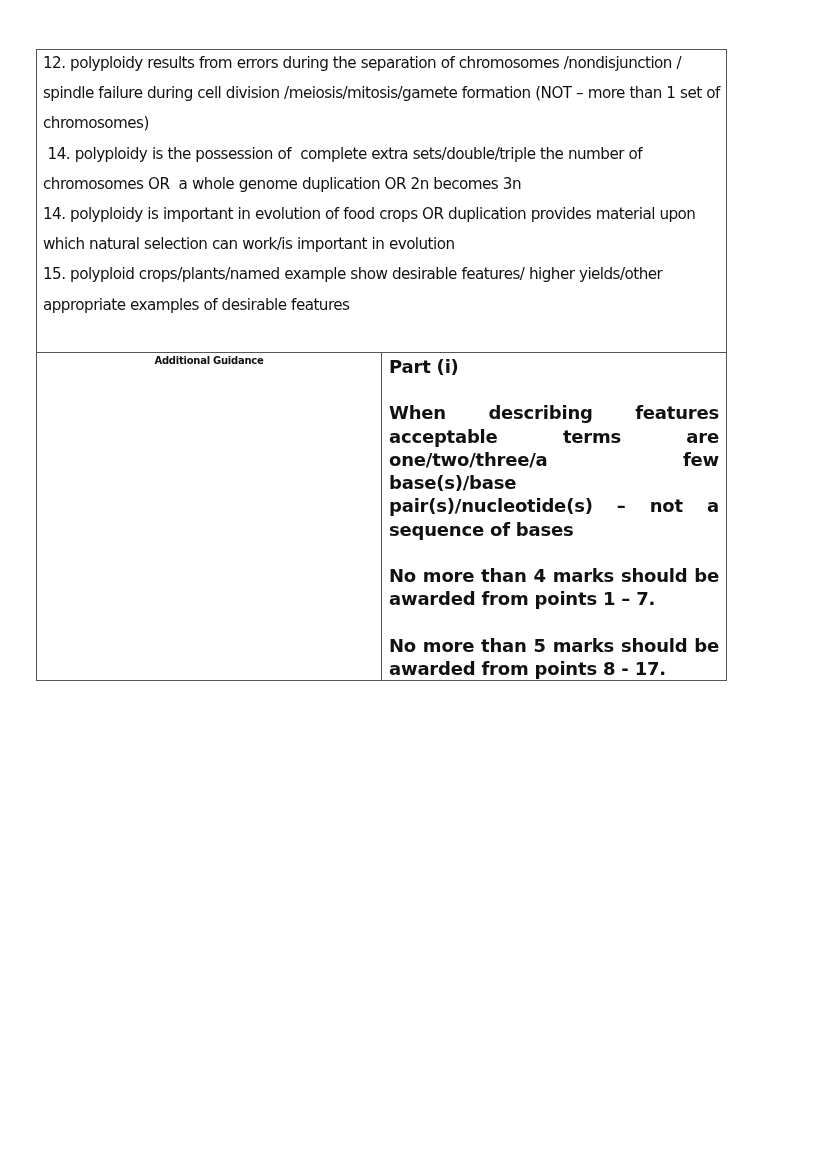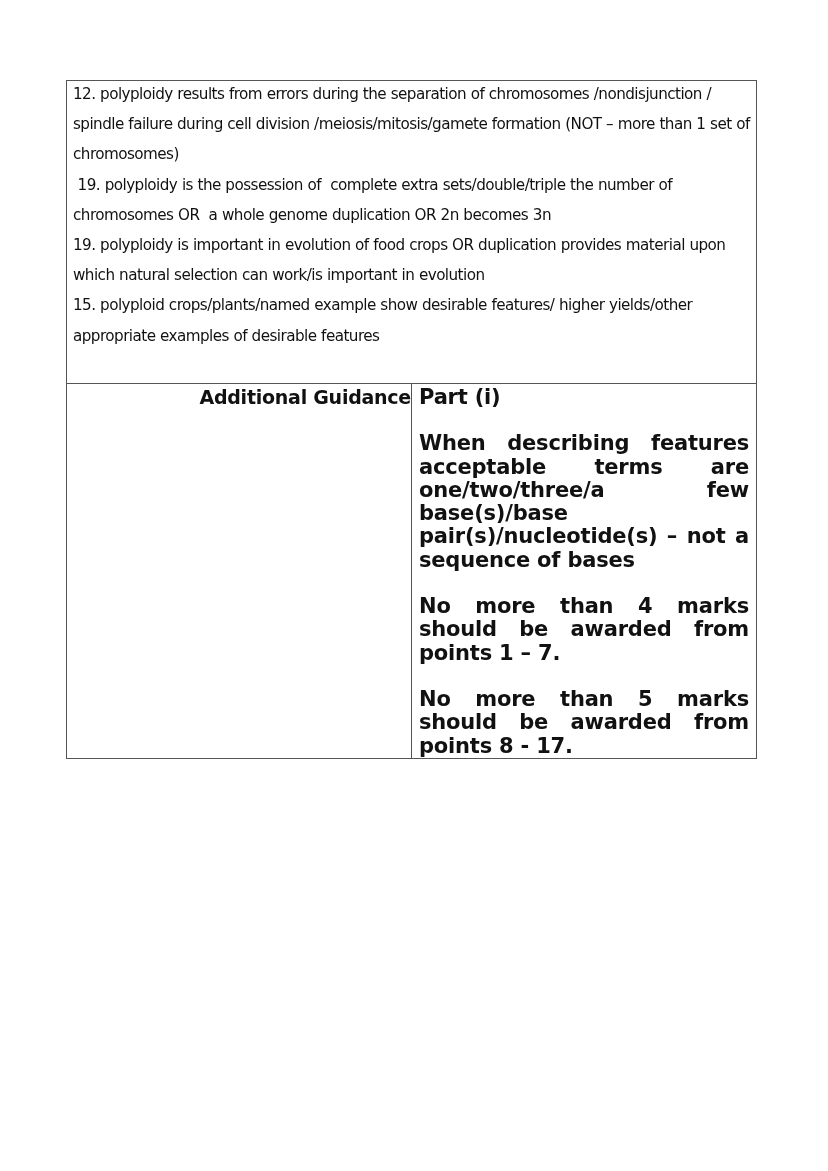--- a/index.html
+++ b/index.html
@@ -10,26 +10,25 @@
     body {
       width: 828px;
       height: 1171px;
       position: relative;
       overflow: hidden;
       font-family: "DejaVu Sans", sans-serif;
       color: #111111;
     }
     .doc-table {
       position: absolute;
-      left: 66px;
+      left: 36px;
       top: 49px;
       width: 691px;
       border-collapse: collapse;
       table-layout: fixed;
-      margin-top: 31px;
     }
     .doc-table td {
       border: 1px solid #555555;
       vertical-align: top;
       padding: 0;
     }
     .points-cell {
       height: 303px;
       padding: 0 6px 0 6px !important;
       box-sizing: border-box;
@@ -46,33 +45,33 @@
       padding-top: -1px;
       margin-top: -2px;
     }
     .guidance-label-cell {
       width: 328px;
       height: 300px;
       box-sizing: border-box;
     }
     .guidance-label {
       font-weight: bold;
-      font-size: 19px;
-      text-align: right;
+      font-size: 10px;
+      text-align: center;
       margin-top: 2px;
       padding-right: 0px;
       letter-spacing: -0.25px;
     }
     .guidance-body-cell {
       padding: 0 7px 0 7px !important;
       box-sizing: border-box;
     }
     .guidance-body-cell p {
       font-weight: bold;
-      font-size: 21px;
+      font-size: 18px;
       line-height: 23.3px;
       margin: 0;
       text-align: justify;
       letter-spacing: -0.2px;
     }
     .part-label {
       margin-top: 2px !important;
     }
     .g-para-1 { margin-top: 23px !important; }
     .g-para-2 { margin-top: 23px !important; }
@@ -80,22 +79,22 @@
   </style>
 </head>
 <body>
 
 <table class="doc-table">
   <tbody>
       <tr>
     <td class="points-cell" colspan="2">
       <div class="points-list">
         <p class="point-text">12. polyploidy results from errors during the separation of chromosomes /nondisjunction / spindle failure during cell division /meiosis/mitosis/gamete formation (NOT – more than 1 set of  chromosomes)</p>
-        <p class="point-text"> 19. polyploidy is the possession of  complete extra sets/double/triple the number of chromosomes OR  a whole genome duplication OR 2n becomes 3n</p>
-        <p class="point-text">19. polyploidy is important in evolution of food crops OR duplication provides material upon which natural selection can work/is important in evolution</p>
+        <p class="point-text"> 14. polyploidy is the possession of  complete extra sets/double/triple the number of chromosomes OR  a whole genome duplication OR 2n becomes 3n</p>
+        <p class="point-text">14. polyploidy is important in evolution of food crops OR duplication provides material upon which natural selection can work/is important in evolution</p>
         <p class="point-text">15. polyploid crops/plants/named example show desirable features/ higher yields/other appropriate examples of desirable features</p>
       </div>
     </td>
   </tr>
   <tr>
     <td class="guidance-label-cell">
       <div class="guidance-label">Additional Guidance</div>
     </td>
     <td class="guidance-body-cell">
       <p class="part-label">Part (i)</p>

